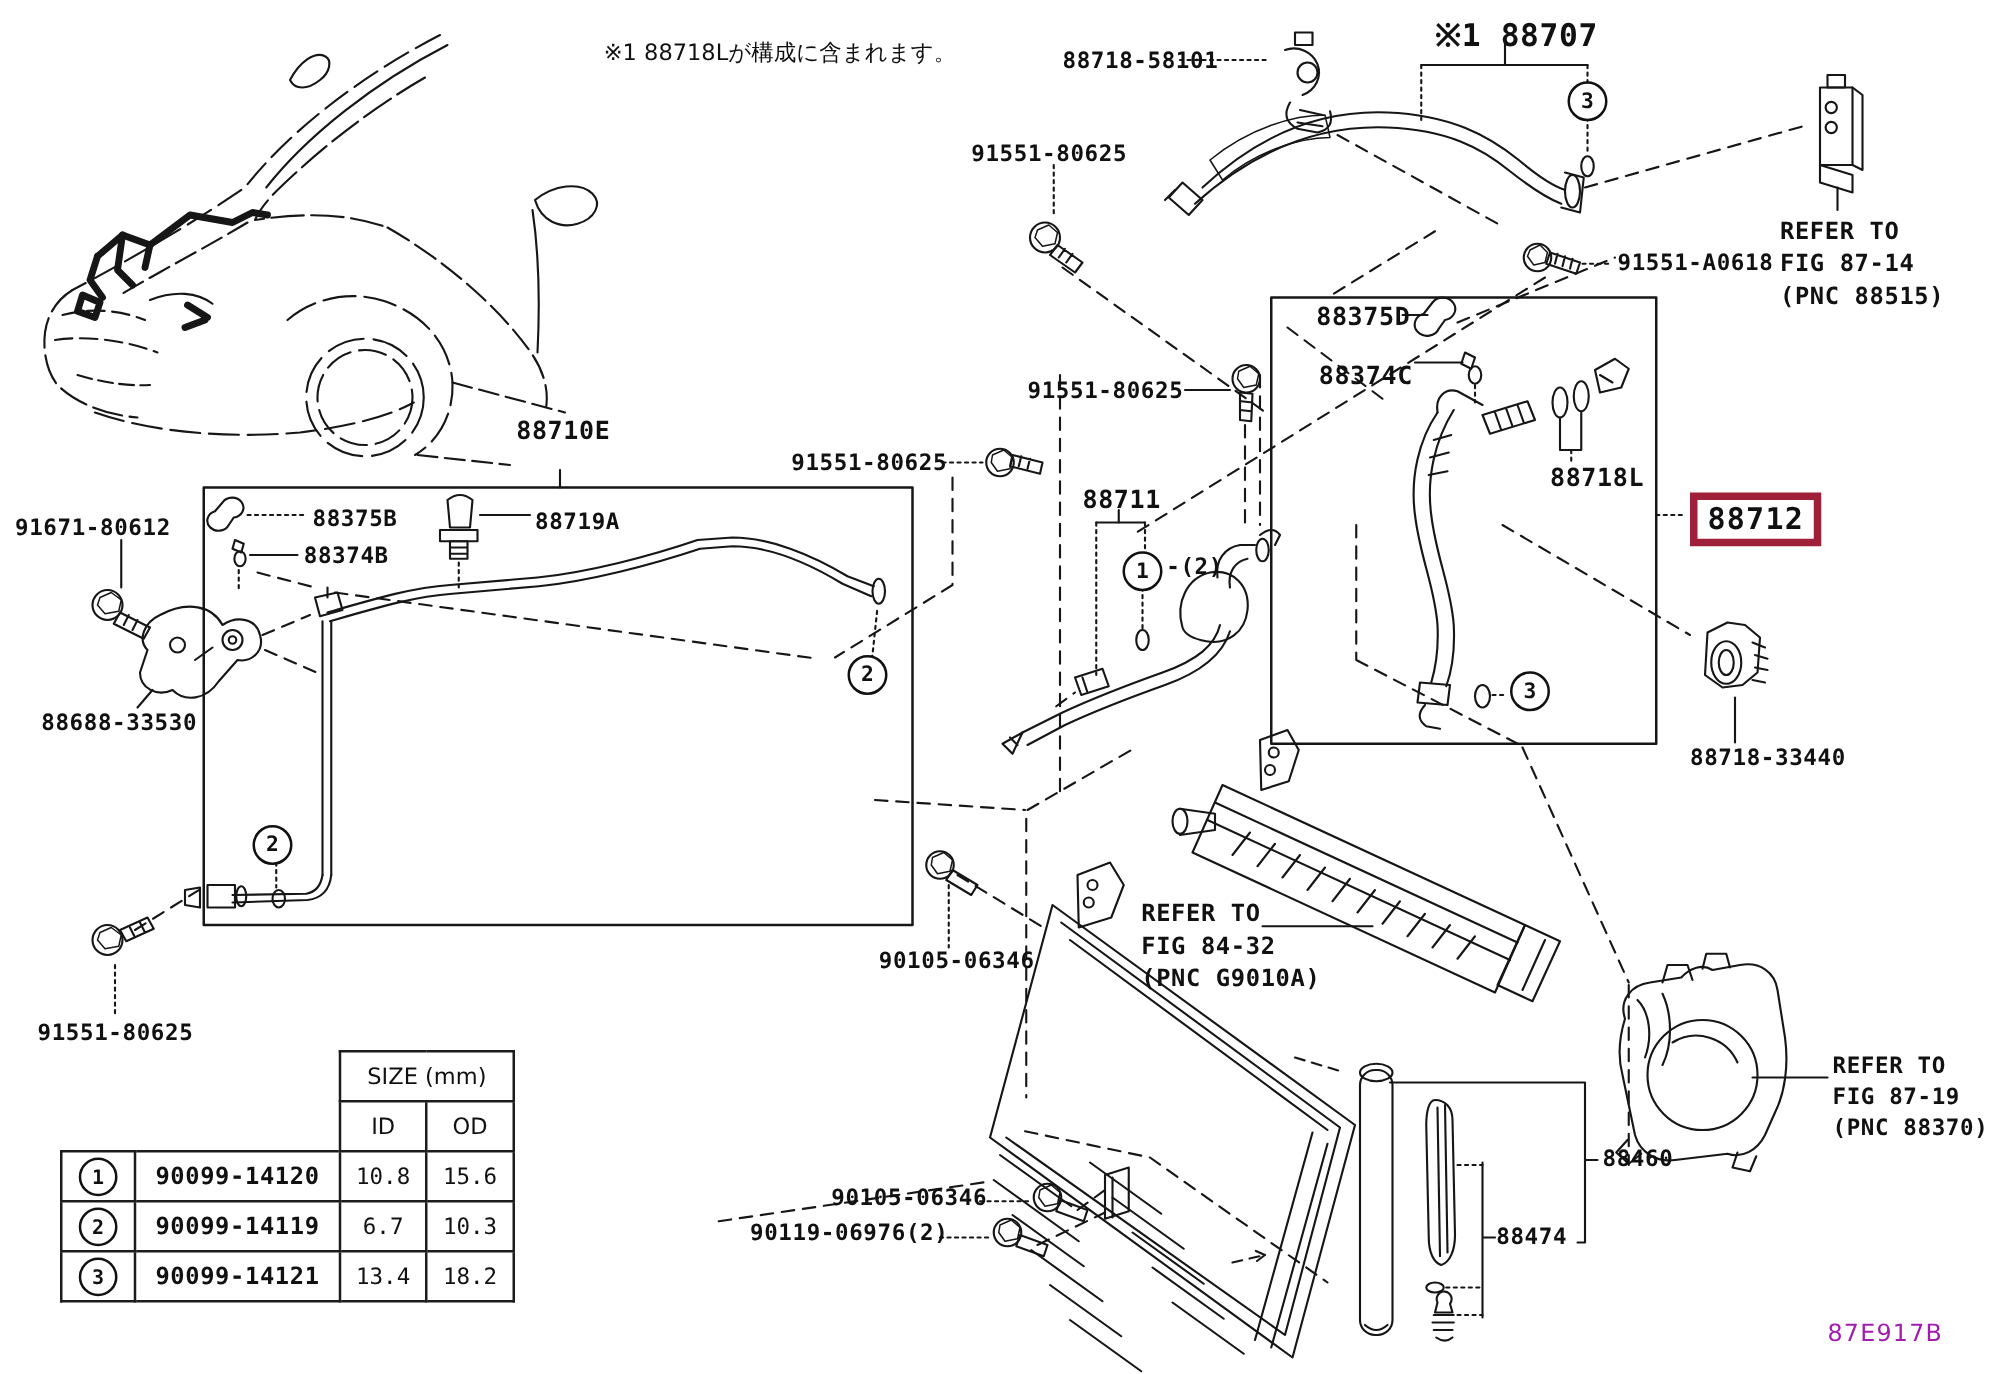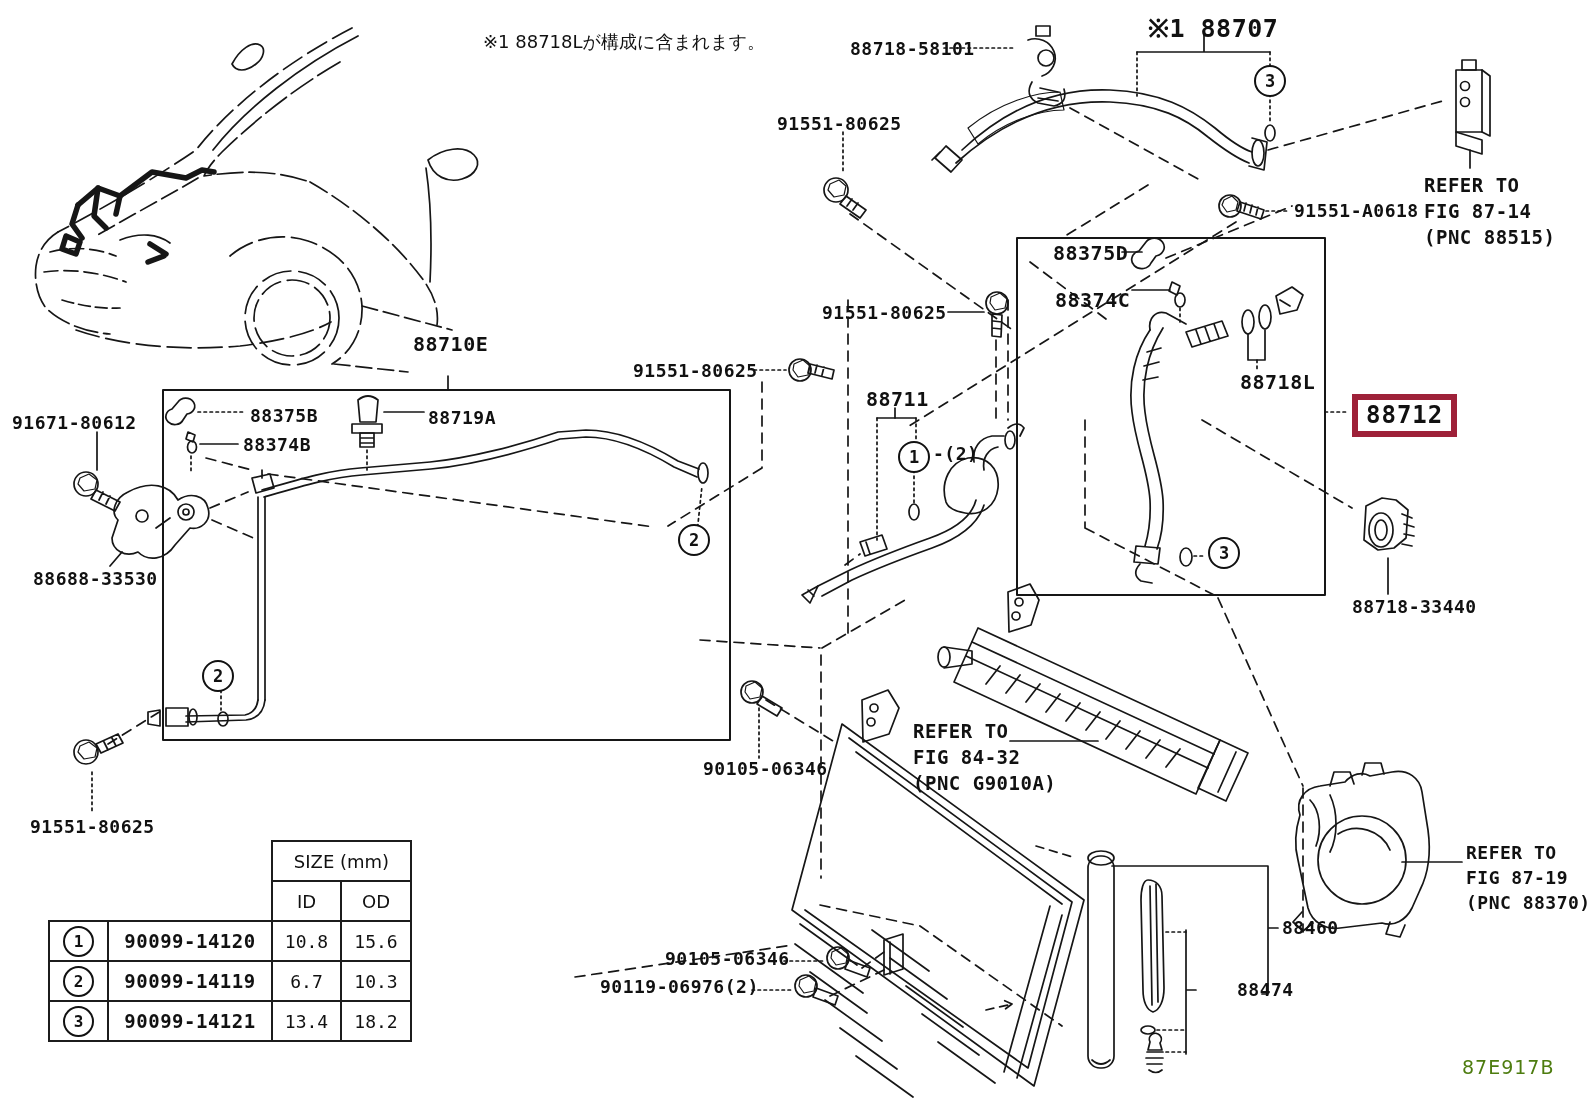--- a/index.html
+++ b/index.html
@@ -18,21 +18,21 @@
            padding:1px 8px 2px 8px;font-size:24px;font-weight:bold;letter-spacing:1px;}
   #parts-table{position:absolute;left:48px;top:840px;border-collapse:collapse;table-layout:fixed;}
   #parts-table td{border:2px solid #1c1c1c;text-align:center;vertical-align:middle;height:38px;
                   font-size:18px;padding:0 2px;margin-left:40px;}
   #parts-table td.nb{border:none;}
   #parts-table .hdr{font-family:"DejaVu Sans","Liberation Sans",sans-serif;font-weight:normal;font-size:18px;}
   #parts-table .pn{font-weight:bold;font-size:19px;letter-spacing:.5px;}
   #parts-table .val{font-size:18px;}
   .tcirc{display:inline-flex;width:27px;height:27px;border:2px solid #111;border-radius:50%;
          align-items:center;justify-content:center;font-size:16px;font-weight:bold;}
-  .code{position:absolute;font-family:"DejaVu Sans","Liberation Sans",sans-serif;font-size:19px;color:#4d7c0f;letter-spacing:1px;}
+  .code{position:absolute;font-family:"DejaVu Sans","Liberation Sans",sans-serif;font-size:19px;color:#a21caf;letter-spacing:1px;}
 </style>
 </head>
 <body>
 
 <div id="canvas">
 
 <svg id="art" width="1592" height="1099" viewBox="0 0 1592 1099" fill="none" stroke="#161616" stroke-width="1.7" stroke-linecap="round" stroke-linejoin="round">
 
   <g>
     <path d="M352,28 C290,60 232,104 196,150 C152,180 100,210 58,232" stroke-dasharray="22 7"></path>
@@ -369,21 +369,21 @@
 <div class="plbl refer" style="left:913px;top:718px;">
   <div>REFER TO</div>
   <div>FIG 84-32</div>
   <div>(PNC G9010A)</div>
 </div>
 
 <div class="plbl" style="left:703px;top:758px;">90105-06346</div>
 <div class="plbl" style="left:30px;top:816px;">91551-80625</div>
 <div class="plbl" style="left:665px;top:948px;">90105-06346</div>
 <div class="plbl" style="left:600px;top:976px;">90119-06976(2)</div>
-<div class="plbl" style="left:1197px;top:979px;margin-left:40px;">88474</div>
+<div class="plbl" style="left:1197px;top:979px;">88474</div>
 <div class="plbl" style="left:1282px;top:917px;">88460</div>
 
 <div class="plbl refer small" style="left:1466px;top:840px;">
   <div>REFER TO</div>
   <div>FIG 87-19</div>
   <div>(PNC 88370)</div>
 </div>
 
 <div class="code" style="left:1462px;top:1056px;">87E917B</div>
 

